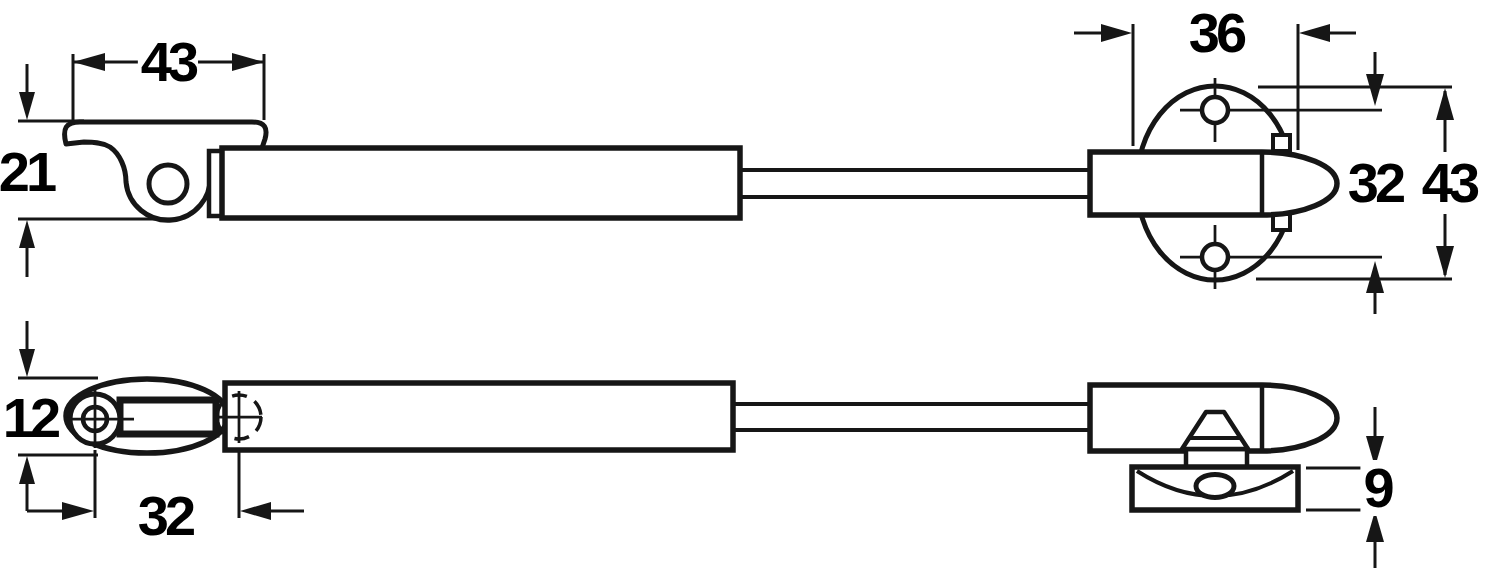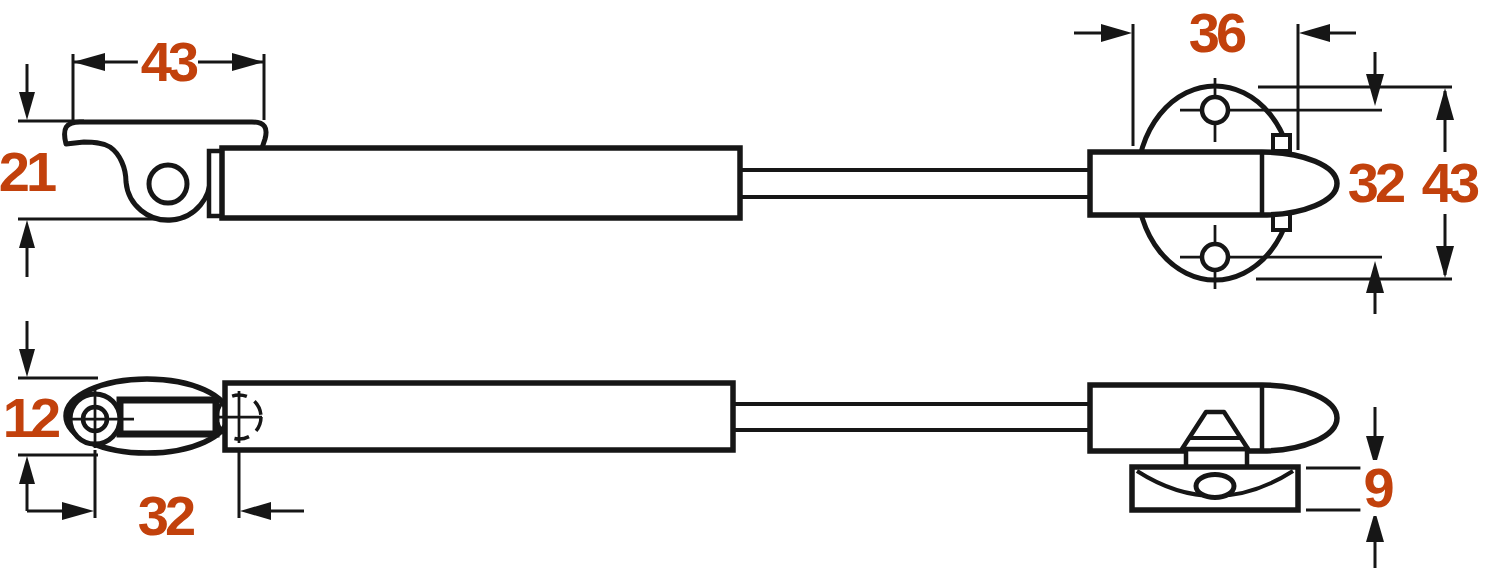--- a/index.html
+++ b/index.html
@@ -12,21 +12,21 @@
   }
   .canvas svg{position:absolute;left:0;top:0;}
   .dim{
     position:absolute;
     transform:translate(-50%,-50%);
     font-family:"Liberation Sans",sans-serif;
     font-weight:bold;
     font-size:56px;
     line-height:1;
     letter-spacing:-4px;
-    color:#c2410c;
+    color:#000000;
     background:#fff;
     padding:0 3px;
     white-space:nowrap;
   }
 </style>
 </head>
 <body>
 
 <div class="canvas">
 

